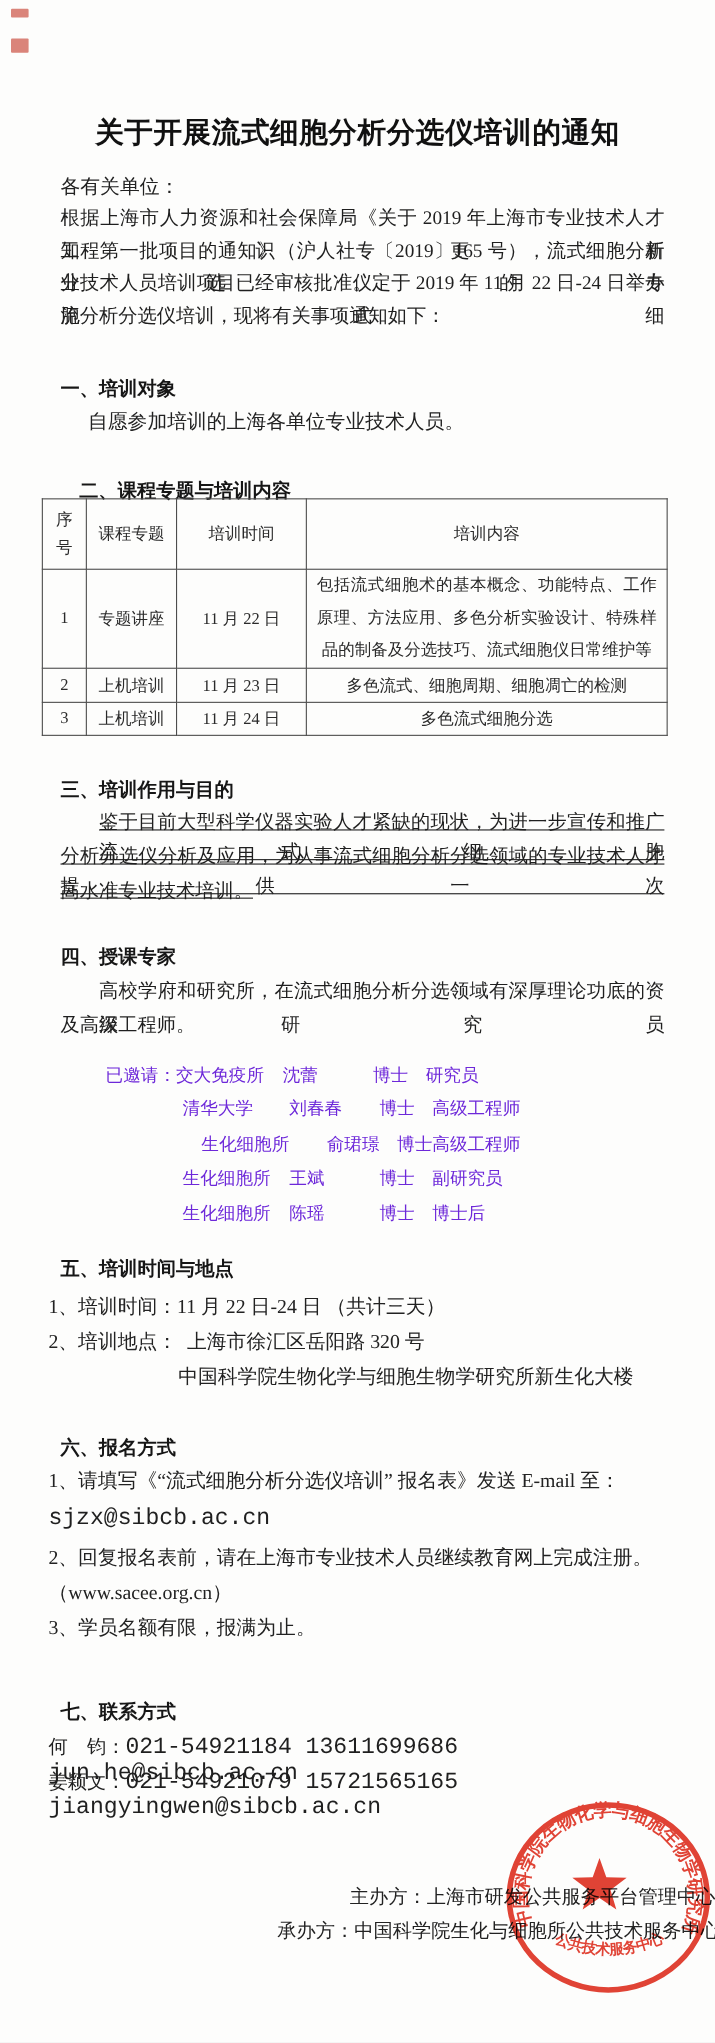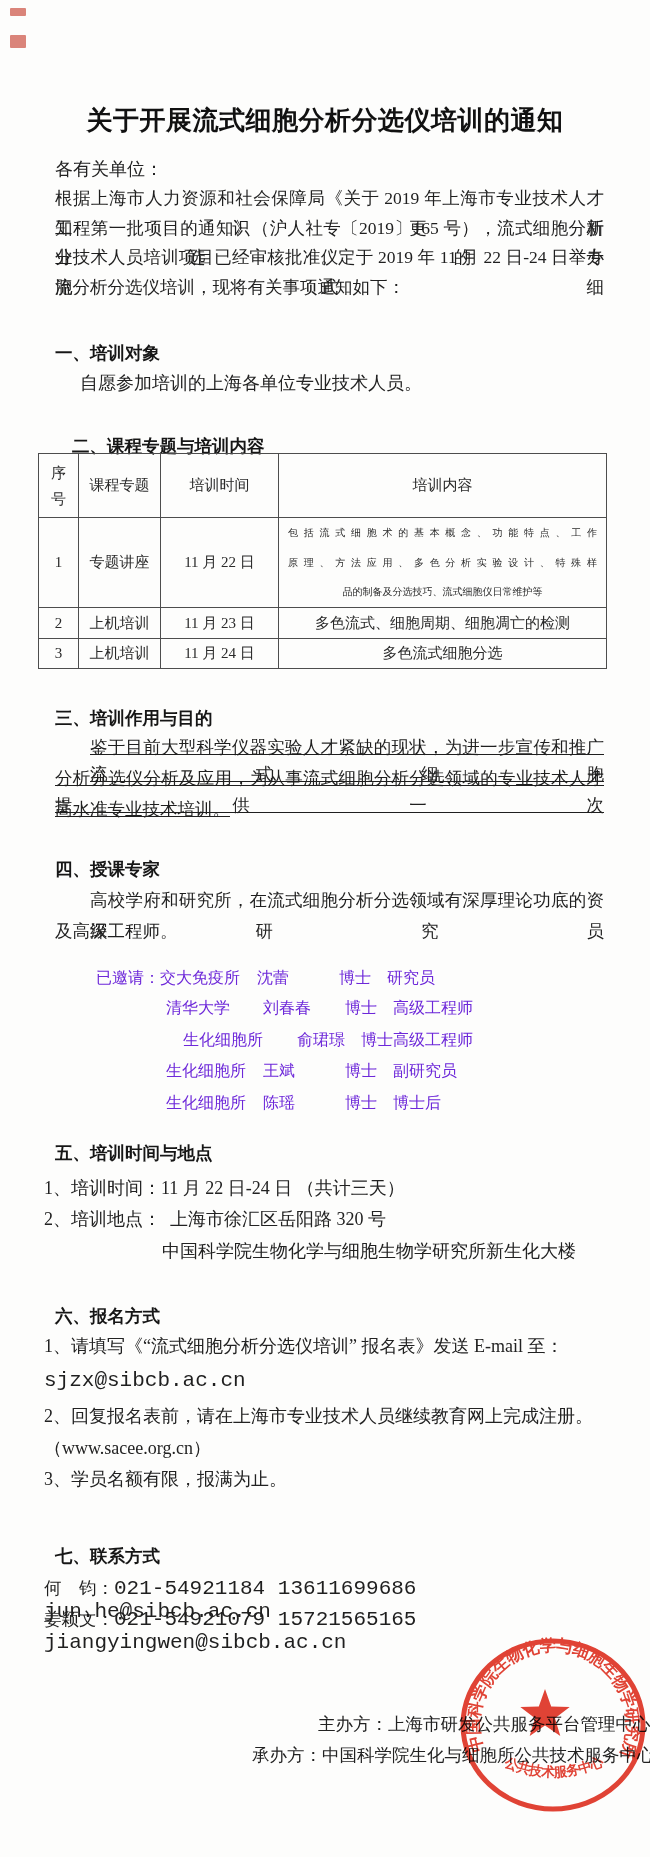--- a/index.html
+++ b/index.html
@@ -28,21 +28,21 @@
   .course-table{
     position:absolute;left:38px;top:453px;width:568px;
     border-collapse:collapse;table-layout:fixed;color:#2a2a2a;
   }
   .course-table td,.course-table th{
     border:1px solid #4d4d4d;font-weight:normal;
     font-size:15px;text-align:center;vertical-align:middle;padding:0;
   }
   .th-xh{display:inline-block;width:1.15em;line-height:26px;white-space:normal;}
   .cell-content{text-align:left;vertical-align:middle;padding:0 9px !important;}
-  .cell-content .ln{line-height:29.5px;font-size:10px;white-space:pre-wrap;}
+  .cell-content .ln{line-height:29.5px;font-size:15px;white-space:pre-wrap;}
   .expert-line{font-size:16px;white-space:pre;color:#6d28d9;}
   .expert-line .org{display:inline-block;width:97px;}
   .expert-line .name{display:inline-block;width:82px;}
   .expert-line .deg{display:inline-block;width:48px;}
   .mono{font-family:"Liberation Mono","DejaVu Sans Mono",monospace;font-size:21px;}
   .contact .nm{font-size:17.5px;white-space:pre;}
   .footer-line{font-size:17.5px;white-space:pre;color:#222;}
   .red-mark{position:absolute;background:#c84434;opacity:.65;border-radius:1px;}
   .seal{left:458px;top:1637px;width:190px;height:176px;mix-blend-mode:multiply;opacity:.93;}
 </style>

